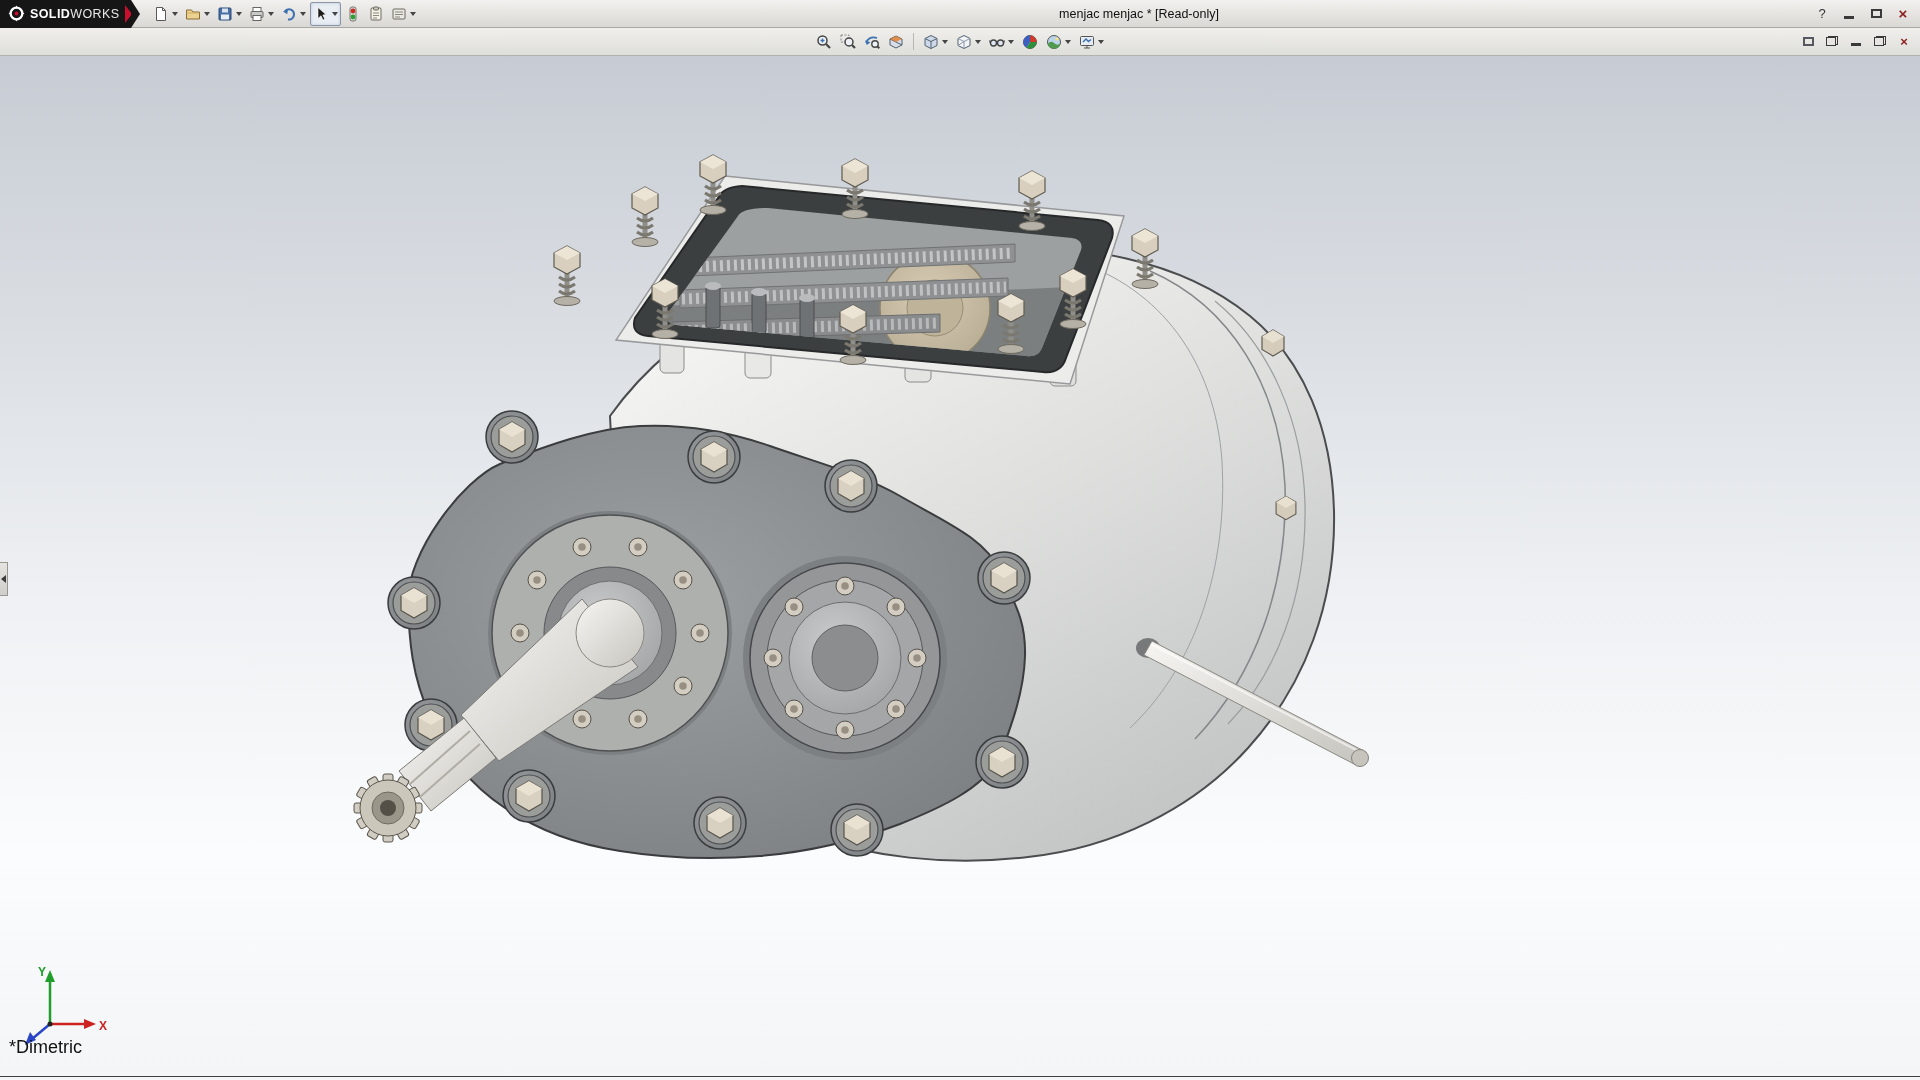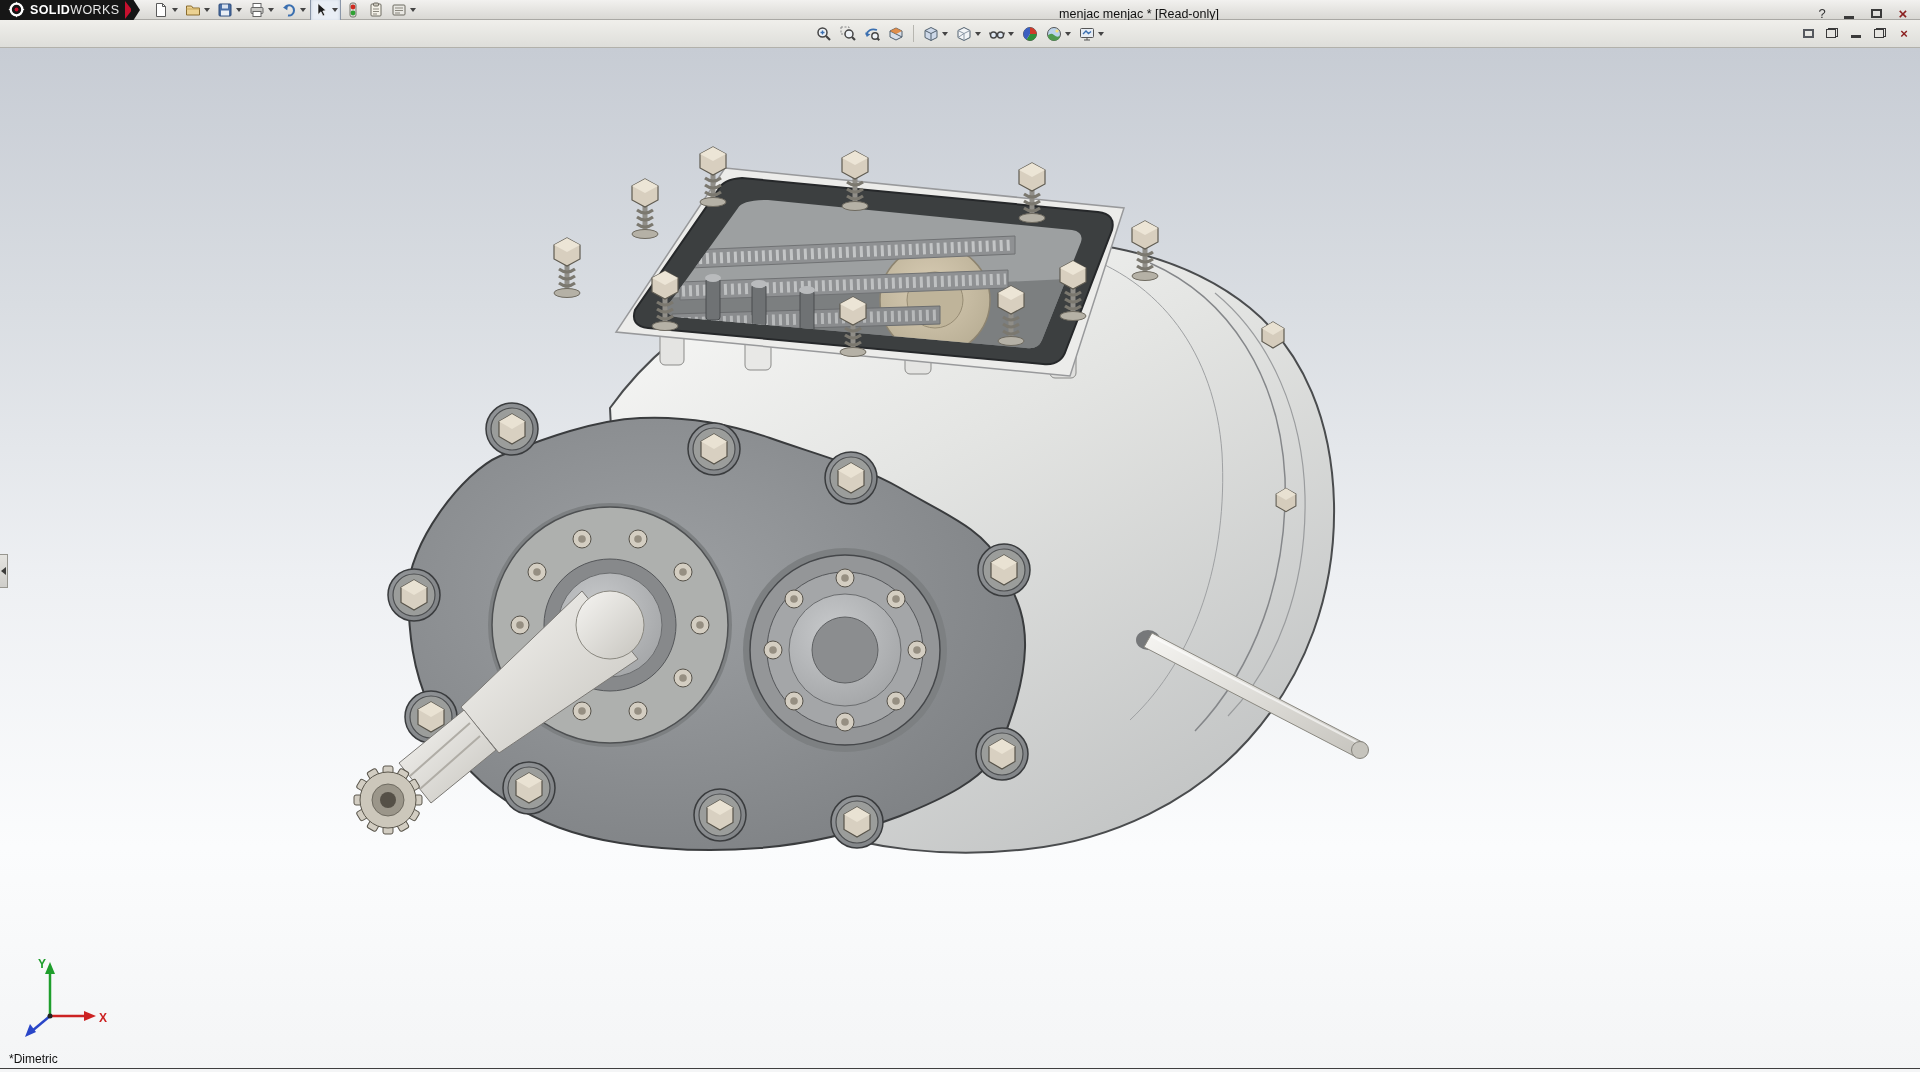--- a/index.html
+++ b/index.html
@@ -1,19 +1,19 @@
 <!DOCTYPE html>
 <html><head>
 <meta charset="utf-8">
 <style>
   * { box-sizing: border-box; margin: 0; padding: 0; }
   html,body { width:1920px; height:1080px; overflow:hidden; font-family:"Liberation Sans", sans-serif; background:#fff; }
 
   
-  .titlebar { position:relative; height:20px; background:linear-gradient(#f2f1ef,#d9d8d4); border-bottom:1px solid #a9a8a4; display:flex; align-items:center; }
+  .titlebar { position:relative; height:28px; background:linear-gradient(#f2f1ef,#d9d8d4); border-bottom:1px solid #a9a8a4; display:flex; align-items:center; }
   .logo { height:28px; display:flex; align-items:center; background:#161616; padding:0 2px 0 8px; position:relative; }
   .logo-gear { width:17px; height:17px; margin-right:5px; }
   .brand { color:#fff; font-size:12.5px; letter-spacing:.4px; white-space:nowrap; padding-right:10px; }
   .brand b { font-weight:bold; }
   .brand span { font-weight:normal; color:#e8e8e8; }
   .logo-arrow { width:0; height:0; border-top:14px solid transparent; border-bottom:14px solid transparent; border-left:9px solid #161616; position:relative; }
   .logo-red { position:absolute; right:-1px; top:5px; width:0; height:0; border-top:9px solid transparent; border-bottom:9px solid transparent; border-left:7px solid #c8102e; }
   .toolbar-main { display:flex; align-items:center; padding-left:10px; gap:1px; }
   .tb-btn { height:24px; display:flex; align-items:center; padding:0 2px; border:1px solid transparent; border-radius:2px; }
   .tb-btn.active { border:1px solid #8a96a8; background:#e9eef5; box-shadow:inset 0 0 3px #b8c4d4; }
@@ -33,21 +33,21 @@
   .row2 { position:relative; height:28px; background:linear-gradient(#f0efeb,#dededa); border-bottom:1px solid #b2b1ab; display:flex; align-items:center; justify-content:center; }
   .hud { display:flex; align-items:center; gap:2px; }
   .hud .tb-btn { height:22px; }
   .sep { width:1px; height:17px; background:#b7b6b0; margin:0 4px; }
   .doc-controls { position:absolute; right:6px; top:4px; display:flex; gap:4px; align-items:center; }
   .doc-controls .wbtn { width:20px; height:18px; }
 
   
   .viewport { position:relative; height:1024px; background:linear-gradient(180deg,#c7ccd4 0%,#d9dde2 25%,#eef0f3 52%,#fbfcfd 78%,#f4f5f6 100%); overflow:hidden; }
   .model-svg { position:absolute; inset:0; }
-  .orientation-label { position:absolute; left:9px; bottom:6px; font-size:12px; color:#111;text-align:right; }
+  .orientation-label { position:absolute; left:9px; bottom:22px; font-size:18px; color:#111;text-align:right; }
   .bottom-line { position:absolute; left:0; right:0; bottom:3px; height:1px; background:#3f3f3f; }
   .triad { position:absolute; left:16px; bottom:24px; }
   .splitter-tab { position:absolute; left:0; top:506px; width:8px; height:34px; background:linear-gradient(#e5e4e0,#cfceca); border:1px solid #97968f; border-left:none; display:flex; align-items:center; justify-content:center; }
   .splitter-arrow { width:0; height:0; border-top:4px solid transparent; border-bottom:4px solid transparent; border-right:5px solid #3c3c3a; }
 </style>
 </head>
 <body>
 
 <div class="titlebar">
   <div class="logo">

